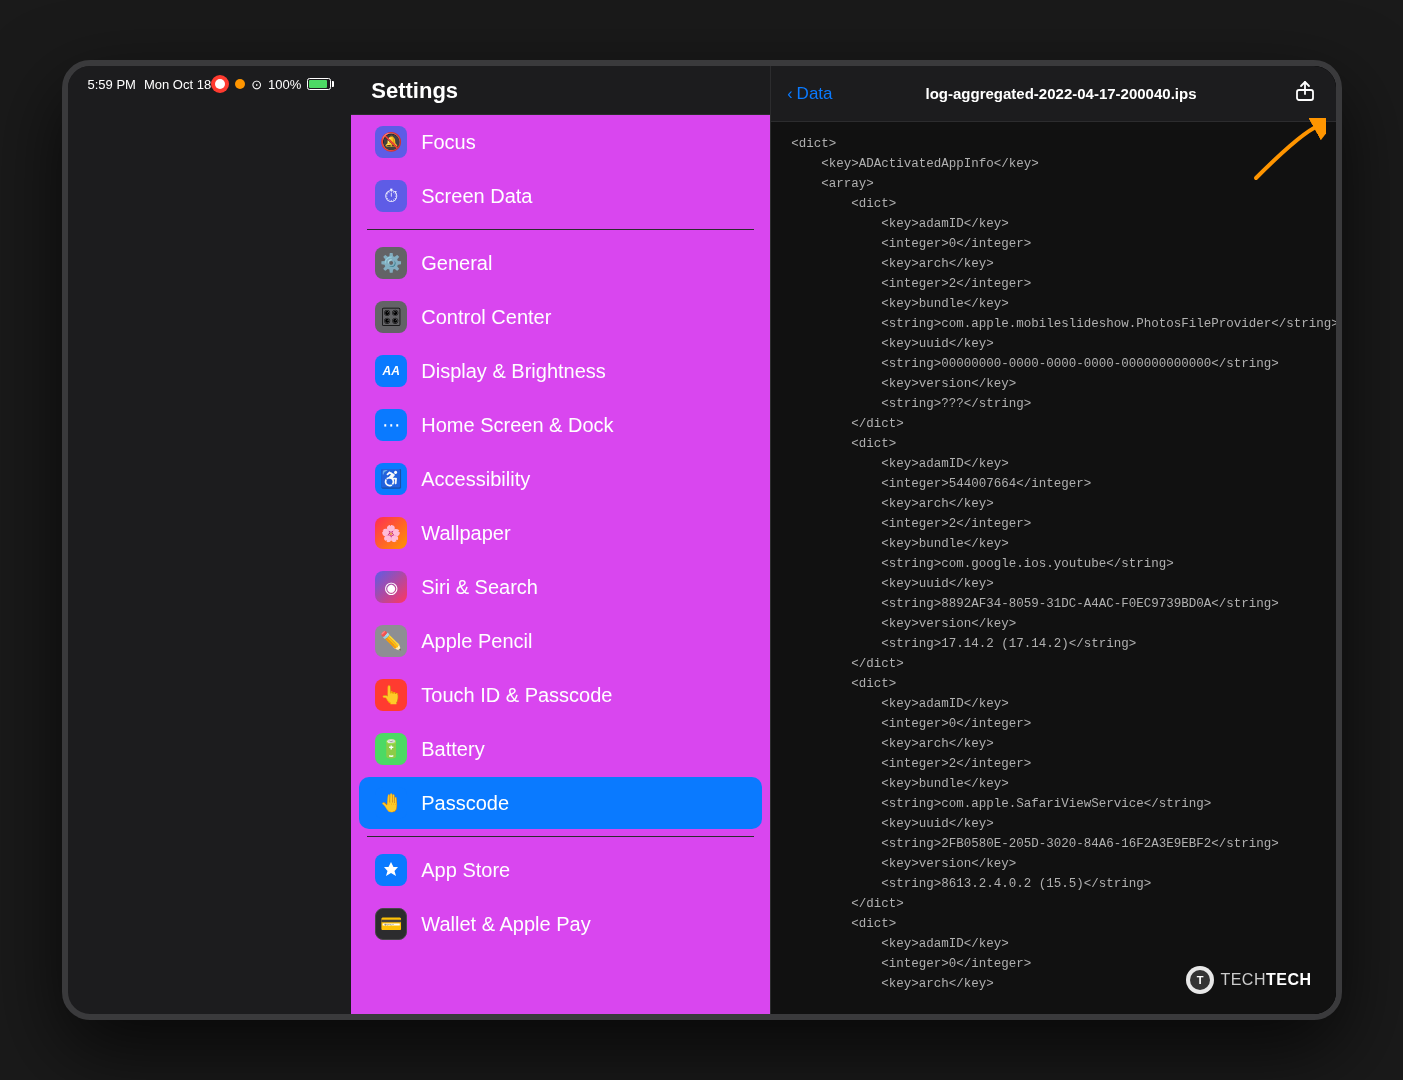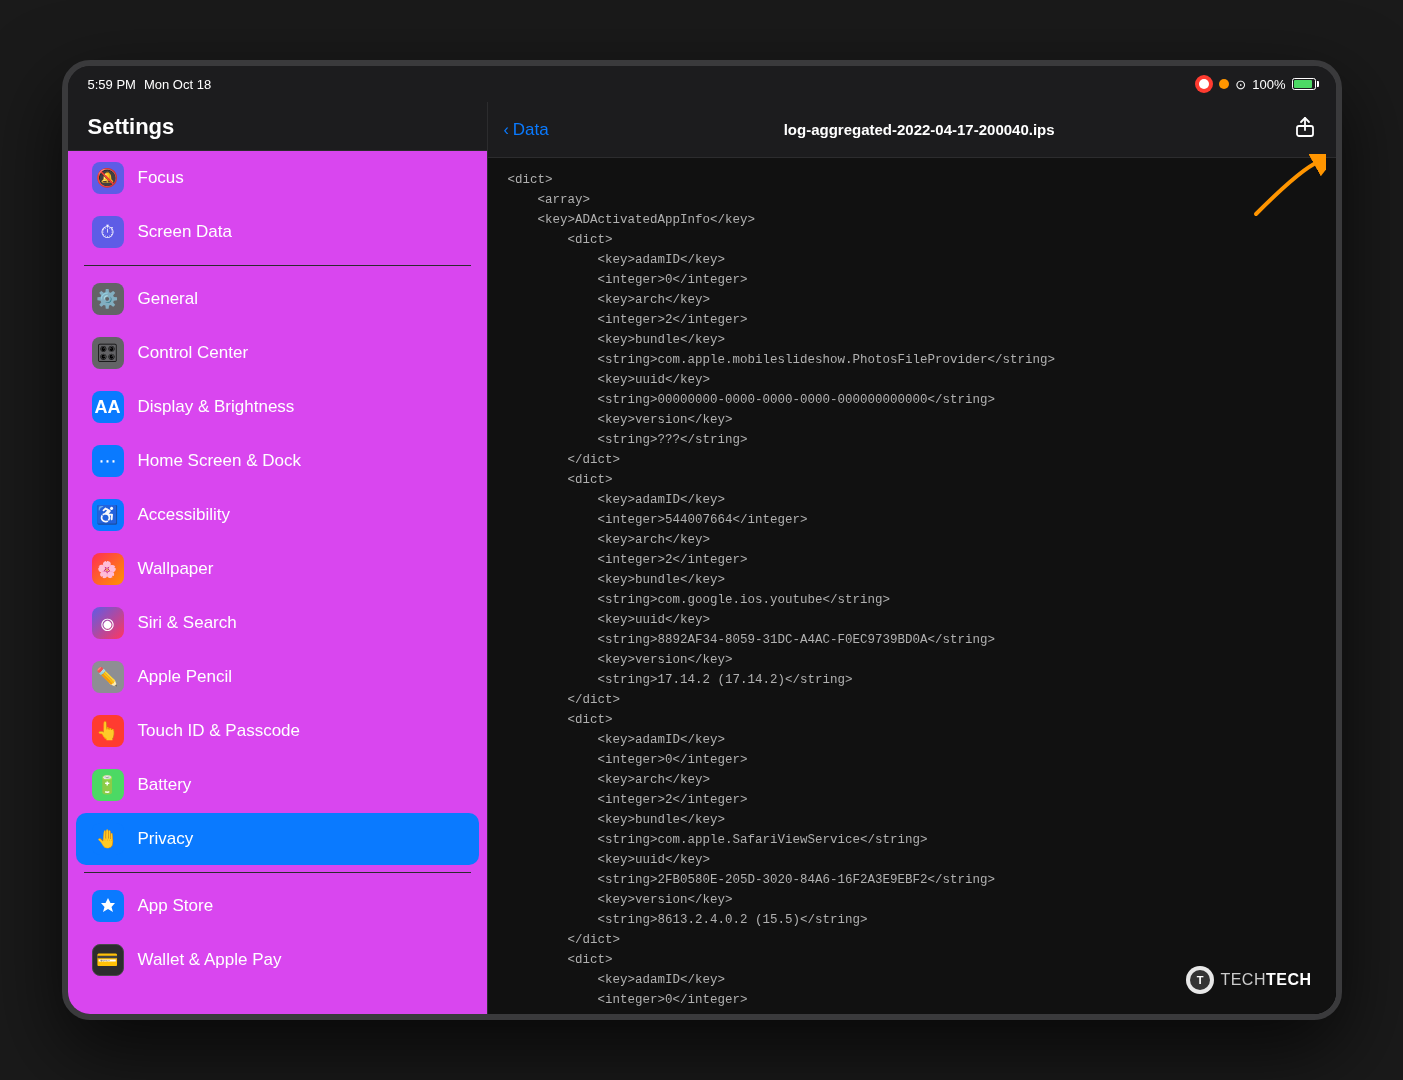--- a/index.html
+++ b/index.html
@@ -12,21 +12,20 @@
       font-family: -apple-system, BlinkMacSystemFont, 'SF Pro Display', 'Helvetica Neue', sans-serif;
     }
     .ipad-frame {
       width: 1280px;
       height: 960px;
       background: #1c1c1e;
       border-radius: 28px;
       border: 6px solid #3a3a3c;
       overflow: hidden;
       display: flex;
-      flex-direction: column;
       box-shadow: 0 30px 80px rgba(0,0,0,0.7);
     }
     
     .status-bar {
       background: #1c1c1e;
       height: 36px;
       display: flex;
       align-items: center;
       justify-content: space-between;
       padding: 0 20px;
@@ -153,21 +152,21 @@
       width: 32px;
       height: 32px;
       border-radius: 8px;
       display: flex;
       align-items: center;
       justify-content: center;
       flex-shrink: 0;
       font-size: 17px;
     }
     .item-label {
-      font-size: 17px;
+      font-size: 20px;
       color: #fff;
       font-weight: 400;
     }
     .divider {
       height: 1px;
       background: #2c2c2e;
       margin: 6px 16px;
     }
     
     .right-panel {
@@ -327,21 +326,21 @@
       </div>
 
       <div class="sidebar-item">
         <div class="item-icon" style="background:#636366;">
           <span style="font-size:18px;">🎛</span>
         </div>
         <span class="item-label">Control Center</span>
       </div>
 
       <div class="sidebar-item">
-        <div class="item-icon" style="background:#0a7aff; font-size:18px; font-weight:700; color:#fff;">AA</div>
+        <div class="item-icon" style="background:#0a7aff; font-size:12px; font-weight:700; color:#fff;font-style:italic;">AA</div>
         <span class="item-label">Display &amp; Brightness</span>
       </div>
 
       <div class="sidebar-item">
         <div class="item-icon" style="background:#0a7aff;">
           <span style="font-size:18px; color:#fff;">⋯</span>
         </div>
         <span class="item-label">Home Screen &amp; Dock</span>
       </div>
 
@@ -384,21 +383,21 @@
         <div class="item-icon" style="background:#4cd964;">
           <span style="font-size:18px;">🔋</span>
         </div>
         <span class="item-label">Battery</span>
       </div>
 
       <div class="sidebar-item active">
         <div class="item-icon" style="background:#0a7aff;">
           <span style="font-size:18px; color:#fff;">🤚</span>
         </div>
-        <span class="item-label">Privacy</span>
+        <span class="item-label">Passcode</span>
       </div>
 
       <div class="divider"></div>
 
       <div class="sidebar-item">
         <div class="item-icon" style="background:#0a7aff; font-size:16px; font-weight:700; color:#fff;">
           <svg width="20" height="20" viewBox="0 0 20 20" fill="white">
             <path d="M10 2L12.5 7H17L13.5 11L15 16L10 13L5 16L6.5 11L3 7H7.5L10 2Z"></path>
           </svg>
         </div>
@@ -426,22 +425,22 @@
             <svg width="22" height="22" viewBox="0 0 22 22" fill="none" stroke="white" stroke-width="1.8" stroke-linecap="round" stroke-linejoin="round">
               <path d="M11 2v12"></path>
               <path d="M7 6l4-4 4 4"></path>
               <rect x="3" y="10" width="16" height="10" rx="2"></rect>
             </svg>
           </div>
         </div>
 
         <div class="code-panel" id="code-panel">
         <span class="code-line">&lt;dict&gt;</span>
+            <span class="code-line">    &lt;key&gt;ADActivatedAppInfo&lt;/key&gt;</span>
             <span class="code-line">    &lt;array&gt;</span>
-            <span class="code-line">    &lt;key&gt;ADActivatedAppInfo&lt;/key&gt;</span>
             <span class="code-line">        &lt;dict&gt;</span>
             <span class="code-line">            &lt;key&gt;adamID&lt;/key&gt;</span>
             <span class="code-line">            &lt;integer&gt;0&lt;/integer&gt;</span>
             <span class="code-line">            &lt;key&gt;arch&lt;/key&gt;</span>
             <span class="code-line">            &lt;integer&gt;2&lt;/integer&gt;</span>
             <span class="code-line">            &lt;key&gt;bundle&lt;/key&gt;</span>
             <span class="code-line">            &lt;string&gt;com.apple.mobileslideshow.PhotosFileProvider&lt;/string&gt;</span>
             <span class="code-line">            &lt;key&gt;uuid&lt;/key&gt;</span>
             <span class="code-line">            &lt;string&gt;00000000-0000-0000-0000-000000000000&lt;/string&gt;</span>
             <span class="code-line">            &lt;key&gt;version&lt;/key&gt;</span>

